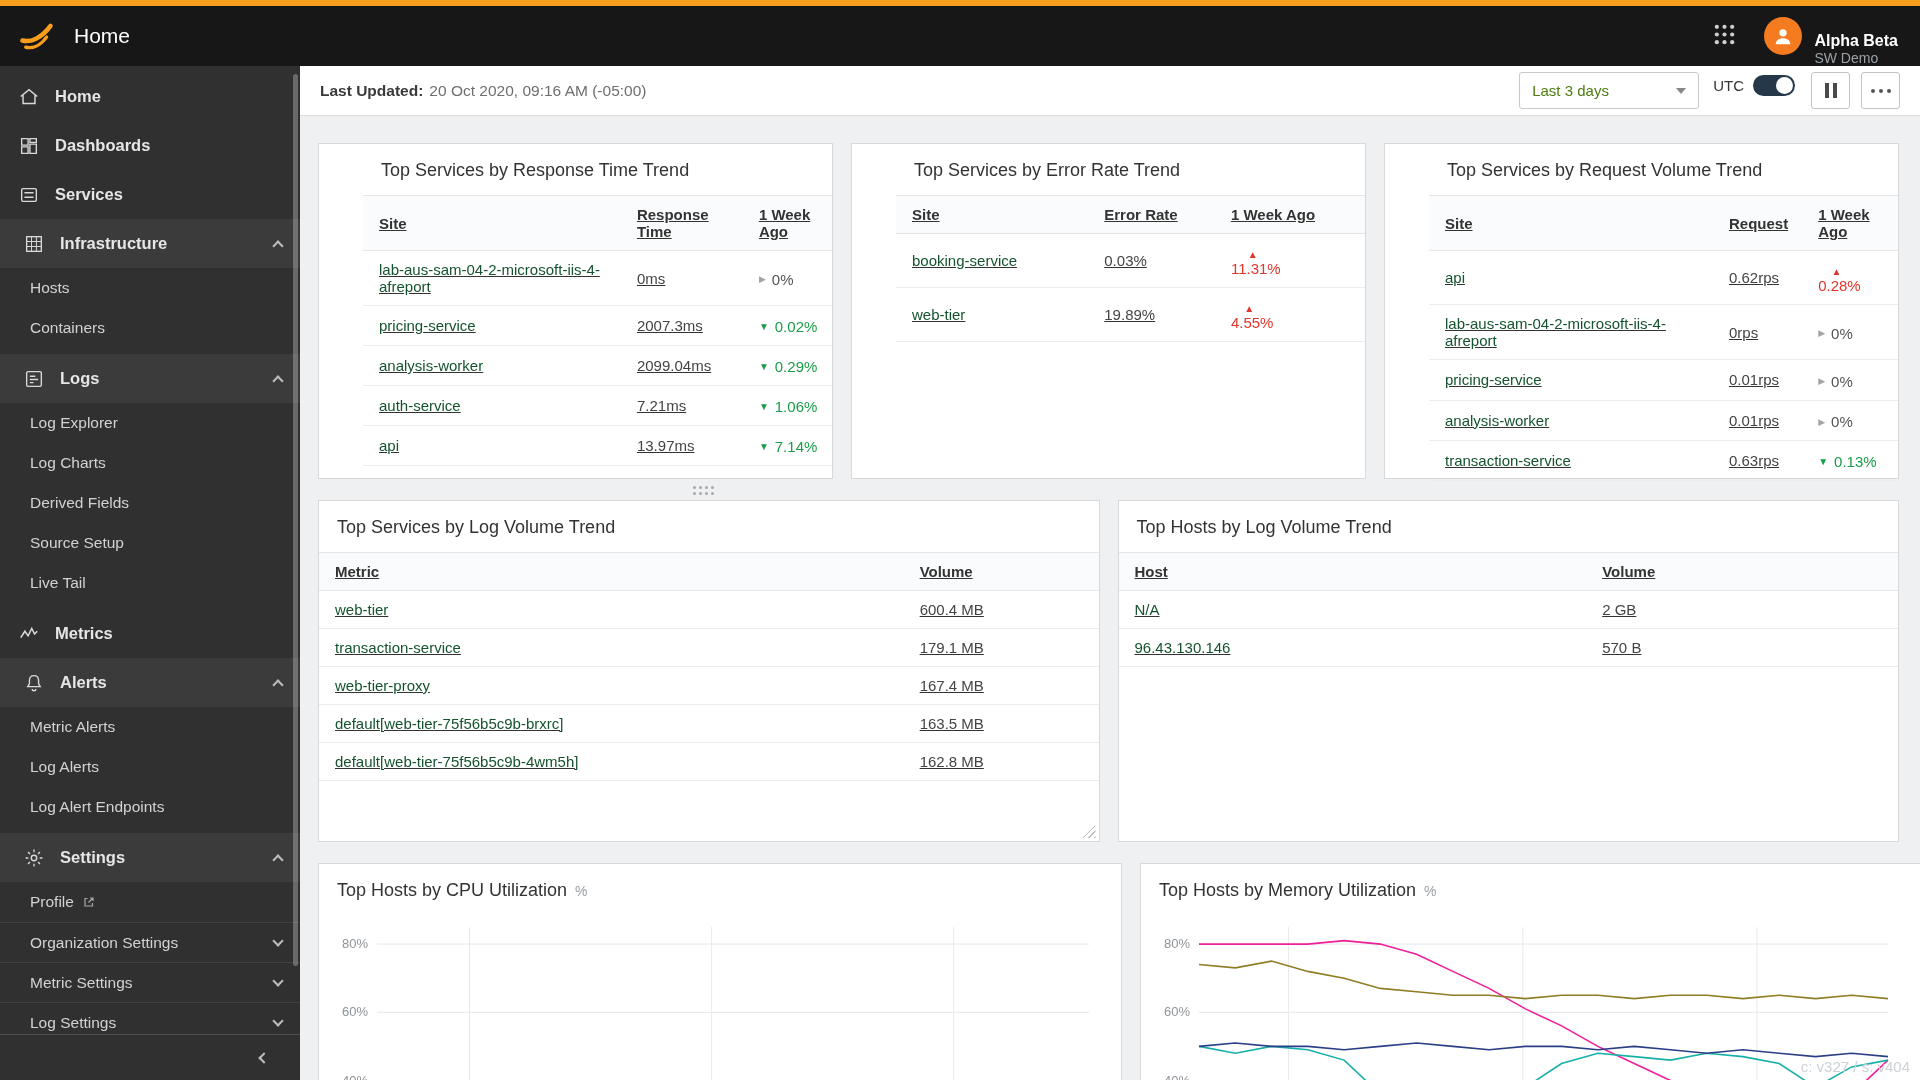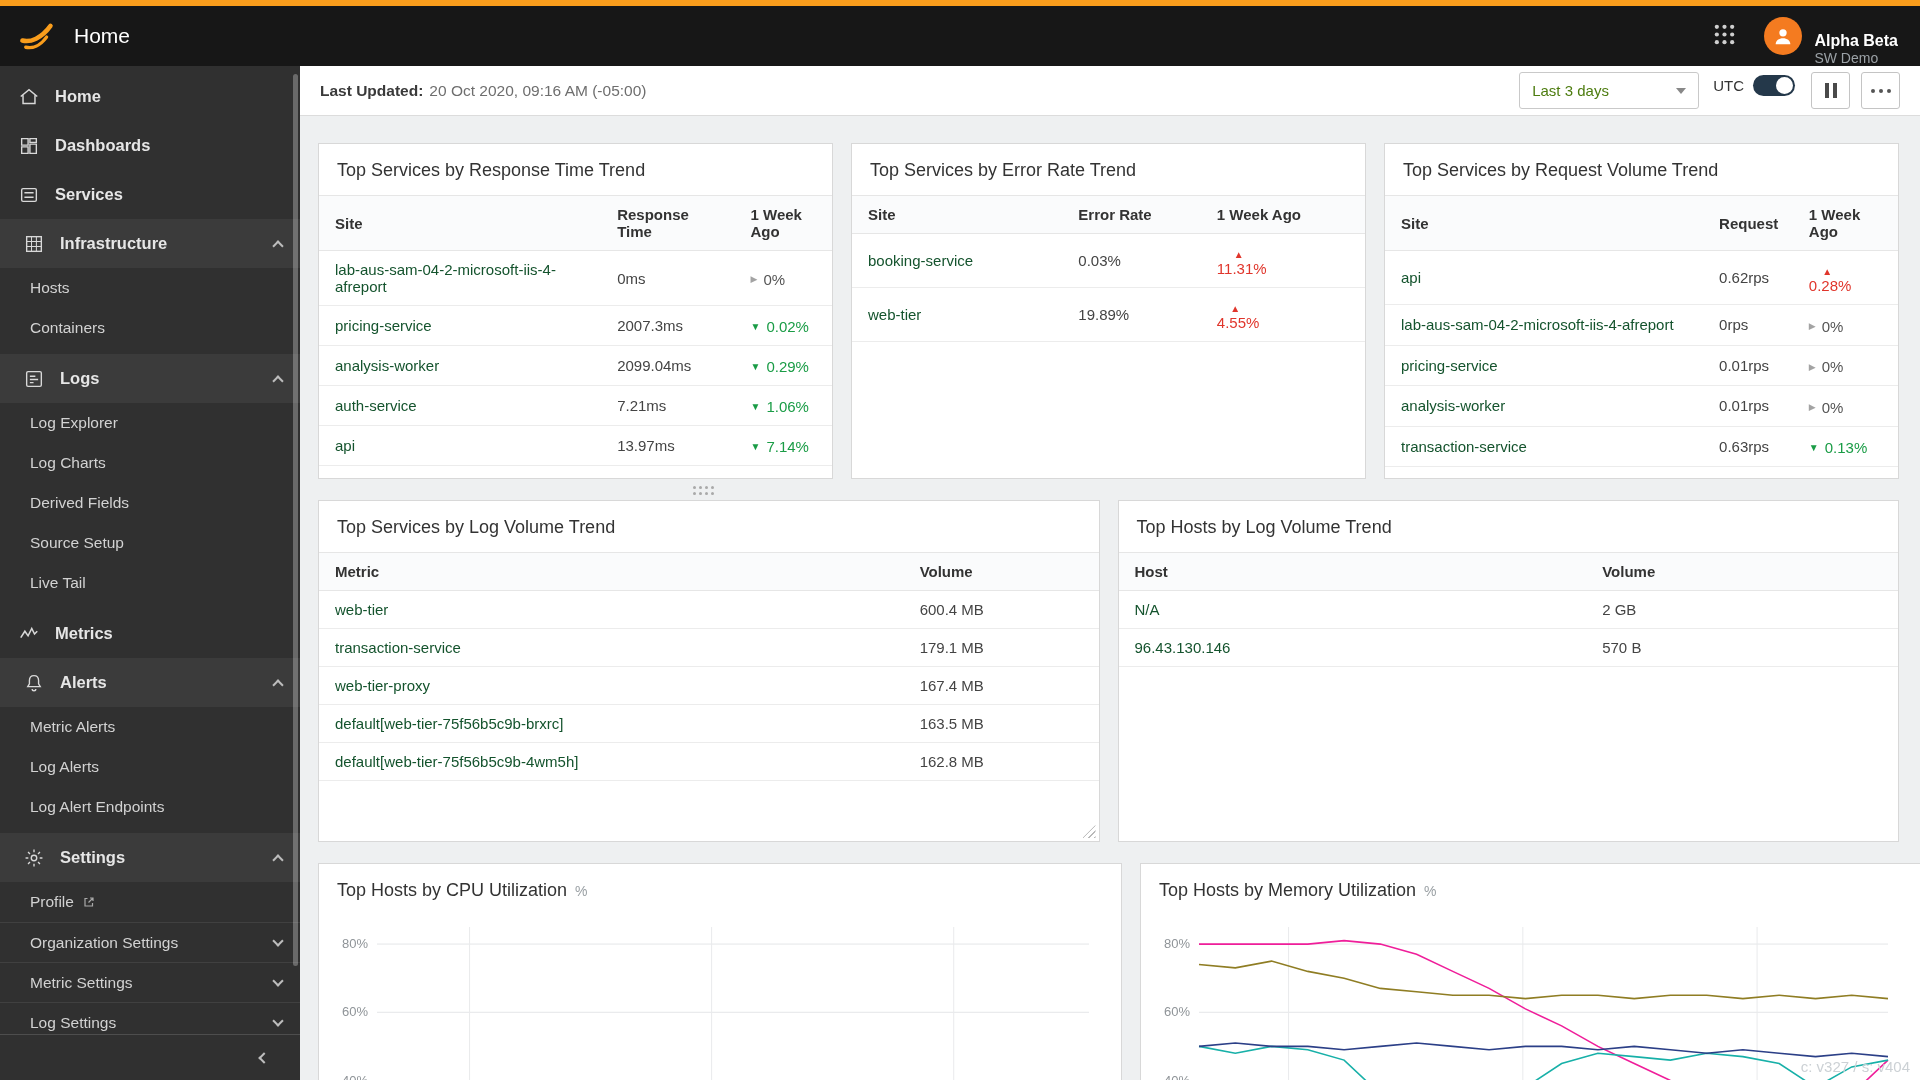--- a/index.html
+++ b/index.html
@@ -71,34 +71,34 @@
   .dots-h i { display: block; width: 4px; height: 4px; border-radius: 50%; background: #555; }
 
   
   .content { padding: 27px 21px 0 18px; position: relative; }
   .card-row { display: flex; gap: 18px; margin-bottom: 21px; position: relative; }
   .card { background: #ffffff; border: 1px solid #d8d8d8; position: relative; }
   .card-title-row { display: flex; align-items: baseline; padding: 16px 18px 14px 18px; }
   .card-title { font-size: 18px; color: #333; font-weight: 400; }
   .card-unit { font-size: 14px; color: #9aa0a4; margin-left: 8px; }
 
-  table.data-table { width: 100%; border-collapse: collapse; }
+  table.data-table { width: 100%; border-collapse: collapse; text-decoration: underline; }
   table.data-table th { text-align: left; font-size: 15px; font-weight: 700; color: #333;
     background: #fafbfc; padding: 10px 14px 10px 16px;
     border-top: 1px solid #e6e6e6; border-bottom: 1px solid #e6e6e6; }
   table.data-table td { font-size: 15px; color: #444; padding: 10px 14px 10px 16px;
     border-bottom: 1px solid #ececec; }
   .lnk { color: #14532d; cursor: pointer; }
   .trend { display: inline-flex; align-items: center; font-size: 15px; }
   .arr { margin-right: 6px; display: inline-flex; }
   .trend-up { color: #e0352b; flex-direction: column; } .trend-up .arr::before { content: "▲"; font-size: 10px; }
   .trend-down { color: #1a9c46; } .trend-down .arr::before { content: "▼"; font-size: 10px; }
   .trend-flat { color: #555; } .trend-flat .arr::before { content: "▶"; font-size: 9px; color: #a3a3a3; }
 
-  .row1-card { width: 515px; height: 336px; }
+  .row1-card { width: 515px; height: 336px; padding-left: 44px; }
   .row2-card { flex: 1; height: 342px; }
   .row3-card { flex: 1; height: 420px; }
 
   .drag-handle { position: absolute; top: -14px; left: 375px; display: grid;
     grid-template-columns: repeat(4, 4px); grid-template-rows: repeat(2, 4px);
     gap: 2px; cursor: grab; }
   .drag-handle i { width: 3px; height: 3px; border-radius: 50%; background: #a9a9a9; }
   .resize-grip { position: absolute; right: 3px; bottom: 3px; width: 13px; height: 13px;
     background: repeating-linear-gradient(135deg, transparent 0 3px, #b9b9b9 3px 4.6px);
     clip-path: polygon(100% 0, 100% 100%, 0 100%); cursor: nwse-resize; }

